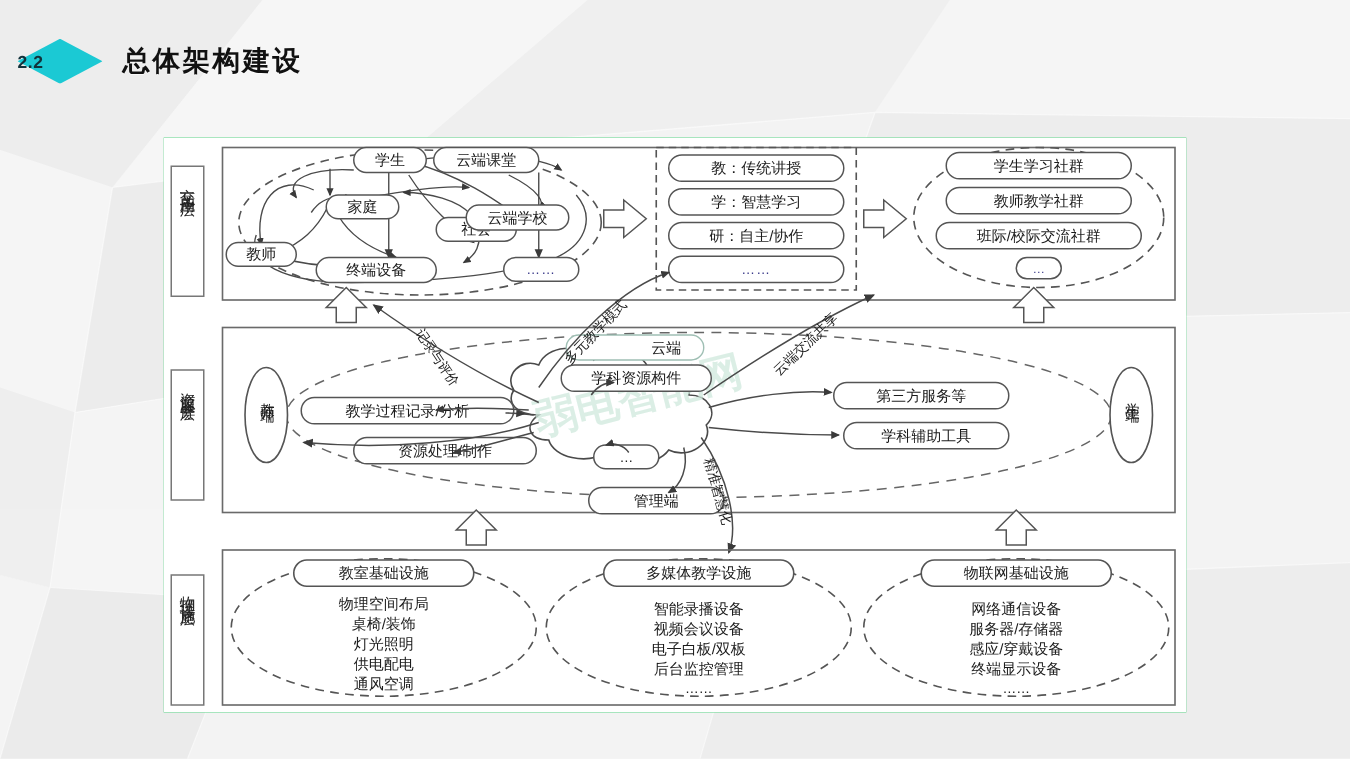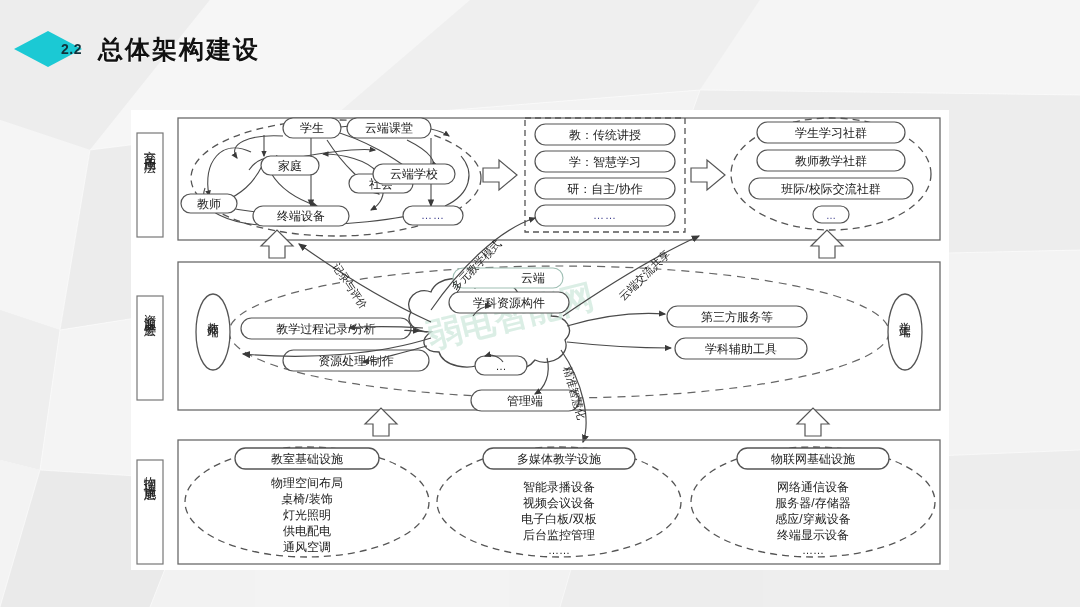--- a/index.html
+++ b/index.html
@@ -7,32 +7,32 @@
     width:1080px;height:607px;overflow:hidden;
     font-family:"Liberation Sans","DejaVu Sans",sans-serif;
     background:#f2f2f2;position:relative;
   }
   
   #bg{position:absolute;inset:0;z-index:0;}
   
   #header{position:absolute;left:0;top:28px;height:42px;z-index:5;display:flex;align-items:center;}
   .diamond{
     width:68px;height:36px;margin-left:14px;position:relative;
-    display:flex;align-items:center;justify-content:flex-end;
+    display:flex;align-items:center;justify-content:flex-start;
   }
   .diamond .shape{
     position:absolute;inset:0;background:#1bc9d4;
     clip-path:polygon(50% 0%,100% 50%,50% 100%,0% 50%);
   }
   .diamond .num{
     position:relative;z-index:2;color:#12323b;font-weight:bold;font-size:14px;
     letter-spacing:.5px;
   }
   #header .title{
-    margin-left:16px;font-size:25px;font-weight:bold;color:#111;letter-spacing:2px;
+    margin-left:16px;font-size:22px;font-weight:bold;color:#111;letter-spacing:2px;
     text-shadow:0 1px 0 rgba(255,255,255,.7);
   }
   
   #diagram{
     position:absolute;left:131px;top:110px;width:818px;height:460px;
     background:#22c55e;z-index:3;
   }
   #diagram svg{display:block;}
   .lbl{font-family:"Liberation Sans","DejaVu Sans",sans-serif;}
   .wm{font-family:"Liberation Sans","DejaVu Sans",sans-serif;fill:#cfe9dd;opacity:.75;}

